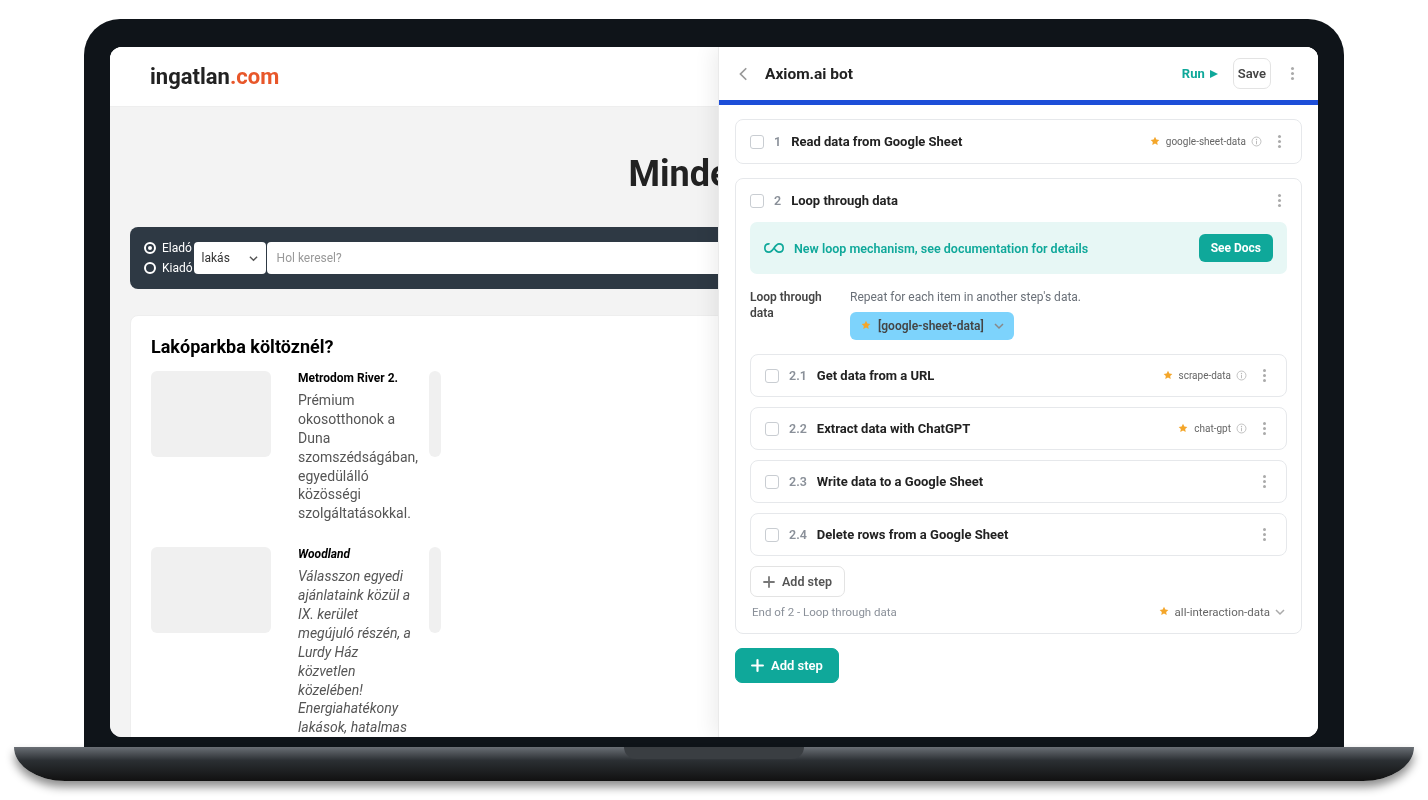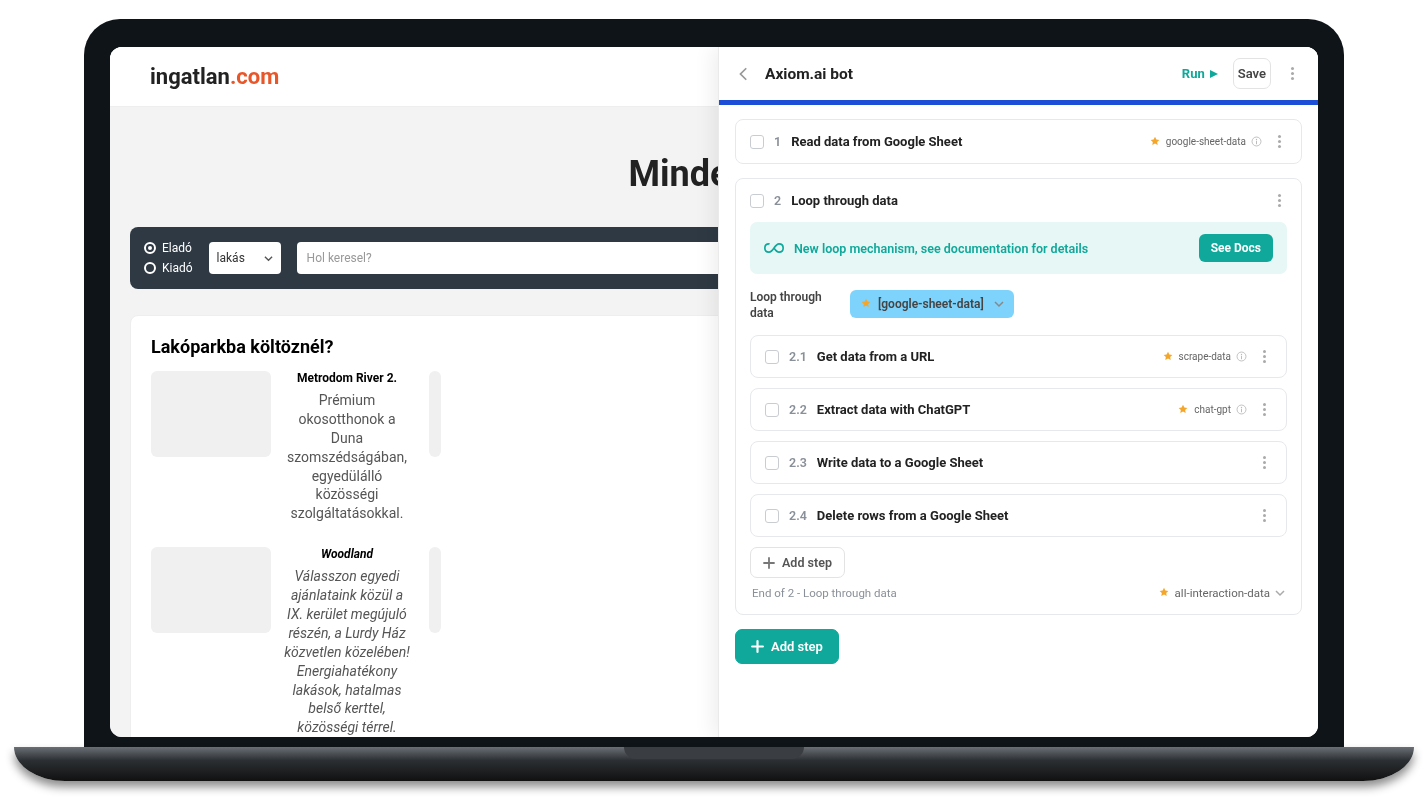--- a/index.html
+++ b/index.html
@@ -13,31 +13,31 @@
 .notch { width:180px; height:12px; background:#3a3e42; margin:0 auto; border-radius:0 0 12px 12px; }
 
 
 .web { position:absolute; inset:0; background:#f3f3f3; }
 .web-header { background:#fff; height:60px; display:flex; align-items:center; padding:0 40px; border-bottom:1px solid #eee; }
 .logo-text { font-size:22px; font-weight:700; }
 .logo-black { color:#222;}
 .logo-orange { color:#e8572a;}
 .web-hero { text-align:center; padding:46px 0 22px; }
 .web-hero h1 { font-size:36px; font-weight:700; color:#222; }
-.search-bar { margin:10px 20px 26px; background:#2e3944; border-radius:8px; padding:14px 14px; display:flex; align-items:center; gap:16px; }
+.search-bar { margin:10px 20px 26px; background:#2e3944; border-radius:8px; padding:14px 14px; display:flex; align-items:center; gap:1px; }
 .radio-group { display:flex; flex-direction:column; gap:6px; font-size:12px; color:#fff;}
 .radio-group label { display:flex; align-items:center; gap:6px; }
 .radio { width:12px; height:12px; border:2px solid #fff; border-radius:50%; display:inline-block; position:relative;}
 .radio.checked::after { content:""; position:absolute; inset:2px; background:#fff; border-radius:50%;}
 .select { background:#fff; height:32px; width:72px; border-radius:4px; font-size:12px; padding:0 8px; display:flex; align-items:center; justify-content:space-between; color:#333;}
 .search-input { background:#fff; height:32px; flex:1; border-radius:4px; font-size:12px; padding:0 10px; display:flex; align-items:center; color:#999;}
 .section { background:#fff; margin:0 20px 20px; border-radius:8px; padding:20px; border:1px solid #eee;}
 .section h2 { font-size:18px; font-weight:700; margin-bottom:14px; }
 .cards { display:flex; gap:18px; flex-wrap:wrap;}
-.card { width:260px; display:flex; gap:12px;text-align:center;}
+.card { width:260px; display:flex; gap:27px;}
 .card-img { width:120px; height:86px; background:#f0f0f0; border-radius:6px; flex-shrink:0;}
 .card-title { font-size:12px; font-weight:700; margin-bottom:6px;}
 .card-desc { font-size:14px; color:#555; line-height:1.35;}
 .partner-row { display:flex; gap:14px;}
 .partner-card { width:180px; height:30px; background:#fff; border:1px solid #eee; border-radius:6px; position:relative;}
 .badge-verified { position:absolute; right:-6px; top:-8px; width:20px; height:20px;}
 
 
 .panel { position:absolute; top:0; right:0; bottom:0; width:600px; background:#fff; border-left:1px solid #eaeaea; display:flex; flex-direction:column; box-shadow:-4px 0 20px rgba(0,0,0,0.08);}
 .panel-header { height:58px; display:flex; align-items:center; padding:0 18px; gap:14px; border-bottom:5px solid #1d4ed8;}
@@ -233,20 +233,21 @@
                       <path d="M6 1C3 1 1 3.2 1 6s2 5 5 5c2.4 0 4-2 6-5 2-3 3.6-5 6-5 3 0 5 2.2 5 5s-2 5-5 5c-2.4 0-4-2-6-5" fill="none" stroke="#0fa89a" stroke-width="2" stroke-linecap="round"></path>
                     </svg>
                 </span>
                 <span class="notice-text">New loop mechanism, see documentation for details</span>
                 <div class="see-docs">See Docs</div>
               </div>
 
               <div class="param-row">
                 <div class="param-label">Loop through data</div>
                 <div class="param-val">
+                  <div class="param-hint">Repeat for each item in another step's data.</div>
                   <div class="token">
                     <svg width="12" height="12" viewBox="0 0 16 16" class="tag-icon">
                         <path fill="#f4a62a" d="M8 1l1.8 3.6 4 .6-2.9 2.8.7 4L8 10.1 4.4 12l.7-4L2.2 5.2l4-.6z"></path>
                       </svg>
                     <span>[google-sheet-data]</span>
                     <svg class="chev" width="10" height="10" viewBox="0 0 10 10">
                         <path d="M1 3l4 4 4-4" fill="none" stroke="#888" stroke-width="1.5"></path>
                       </svg>
                   </div>
                 </div>

